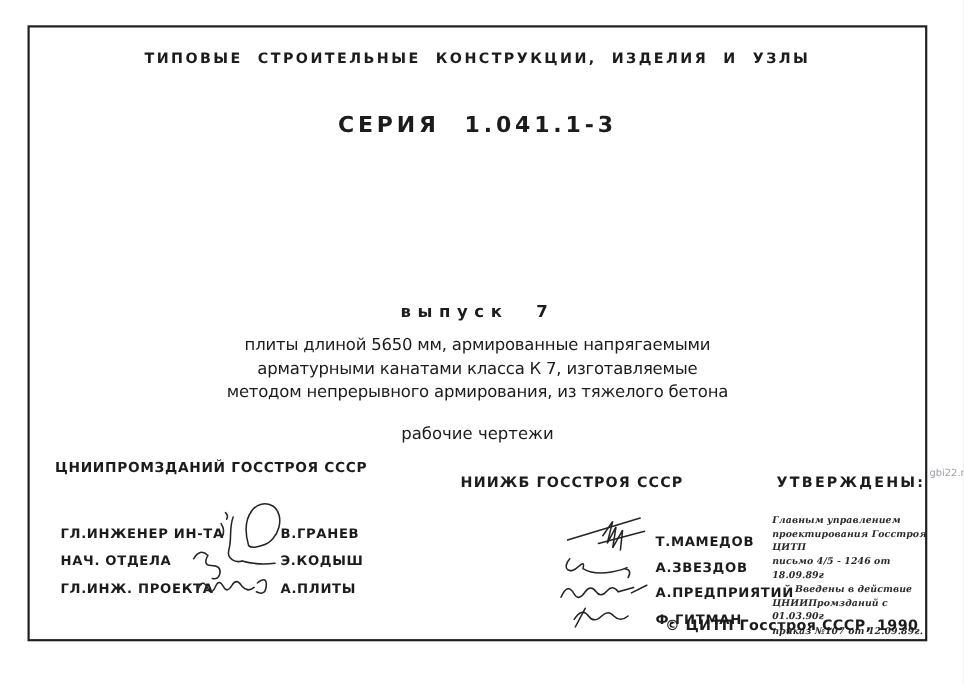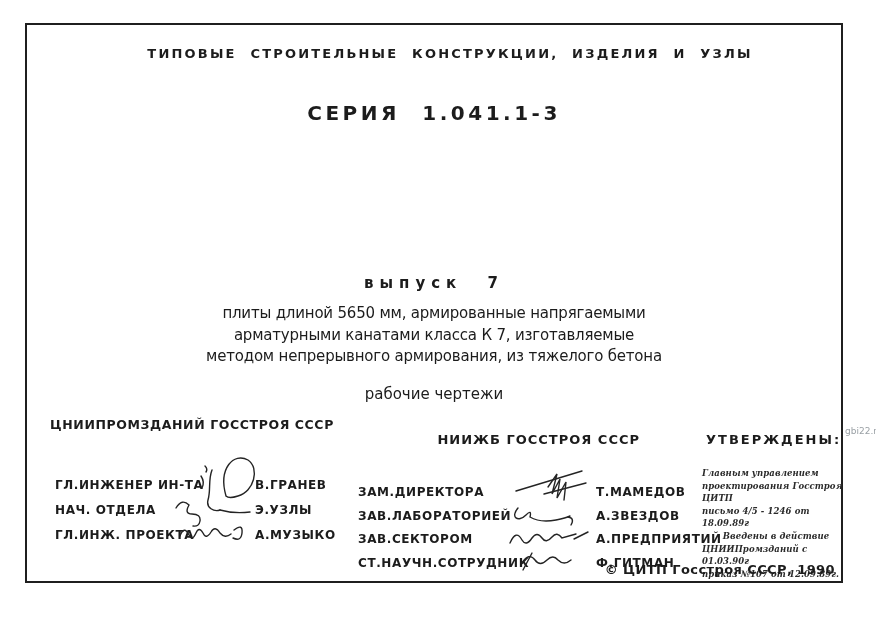--- a/index.html
+++ b/index.html
@@ -15,21 +15,21 @@
   .frame {
     position: absolute;
     left: 25px; top: 23px; width: 814px; height: 556px;
     border: 2px solid #1f1f1f;
   }
   .centered { position: absolute; left: 25px; width: 818px; text-align: center; }
 
   .top-title {
     top: 46px;
     font-size: 13px; font-weight: 600;
-    letter-spacing: 2.2px; word-spacing: 7px; padding-left: 16px;
+    letter-spacing: 2.2px; word-spacing: 7px;
   }
   .series {
     top: 101px;
     font-size: 20px; font-weight: 600;
     letter-spacing: 3.5px; word-spacing: 12px;
   }
   .main-title {
     top: 149px;
     font-size: 16px; font-weight: 700;
     letter-spacing: -0.2px;
@@ -57,21 +57,21 @@
     text-align: center;
   }
   .dev-head .h { font-size: 12px; font-weight: 700; letter-spacing: 1.6px; }
   .dev-head .o { margin-top: 5px; font-size: 12.5px; font-weight: 600; letter-spacing: 0.6px; }
 
   .dev-roles { position: absolute; left: 55px; top: 473px; line-height: 25px; }
   .dev-names { position: absolute; left: 255px; top: 473px; line-height: 25px; }
 
   .inst-org {
     position: absolute; left: 400px; top: 432px; width: 240px;
-    text-align: right; font-size: 13px; font-weight: 600; letter-spacing: 1px;
+    text-align: center; font-size: 13px; font-weight: 600; letter-spacing: 1px;
   }
   .inst-roles { position: absolute; left: 358px; top: 481px; line-height: 23.5px; }
   .inst-names { position: absolute; left: 596px; top: 481px; line-height: 23.5px; }
 
   .approved-head {
     position: absolute; left: 706px; top: 432px;
     font-size: 13px; font-weight: 700; letter-spacing: 2px;
   }
   .approved-note {
     position: absolute; left: 702px; top: 455px; width: 148px;
@@ -129,32 +129,26 @@
     <path d="M44,22 C40,32 43,42 40,52 C38,60 46,64 52,62"></path>
     <path d="M33,28 q4,6 1,12 M37,18 q3,3 1,6"></path>
     <path d="M8,60 q6,-10 13,-3 q-5,9 3,9 q9,0 8,7 q-1,6 -7,5"></path>
     <path d="M52,62 q14,4 30,2"></path>
     <path d="M12,88 q4,-11 9,-1 q3,7 7,-2 q3,-7 7,0 q3,7 8,-1 q4,-7 9,1 q5,6 11,1"></path>
     <path d="M66,82 q9,-7 8,3 q-1,9 -9,5"></path>
   </svg>
 
   <div class="dev-names small-caps">
     <div>В.ГРАНЕВ</div>
-    <div>Э.УЗЛЫ</div>
-    <div>А.МУЗЫКО</div>
+    <div>Э.КОДЫШ</div>
+    <div>А.ПЛИТЫ</div>
   </div>
 
   <div class="inst-org">НИИЖБ ГОССТРОЯ СССР</div>
 
-  <div class="inst-roles small-caps">
-    <div>ЗАМ.ДИРЕКТОРА</div>
-    <div>ЗАВ.ЛАБОРАТОРИЕЙ</div>
-    <div>ЗАВ.СЕКТОРОМ</div>
-    <div>СТ.НАУЧН.СОТРУДНИК</div>
-  </div>
 
   <svg class="sig" style="left:502px; top:463px;" width="112" height="108" viewBox="0 0 112 108">
     <path d="M14,28 L80,8"></path>
     <path d="M46,24 l9,-13 l-5,20 l8,-15 l-3,19 l9,-16 l-2,18"></path>
     <path d="M42,31 L84,20"></path>
     <path d="M16,45 C8,54 16,60 24,52 q6,-6 4,2 q10,6 26,3 q10,-2 14,-4"></path>
     <path d="M66,54 q7,1 3,8"></path>
     <path d="M8,80 q6,-14 12,-3 q4,7 10,-2 q5,-7 10,0 q4,6 10,-1 q5,-6 10,1 l14,-4"></path>
     <path d="M72,76 l14,-7"></path>
     <path d="M20,100 q7,-11 13,-3 q5,7 12,0 q6,-6 11,0 q6,6 13,0"></path>

